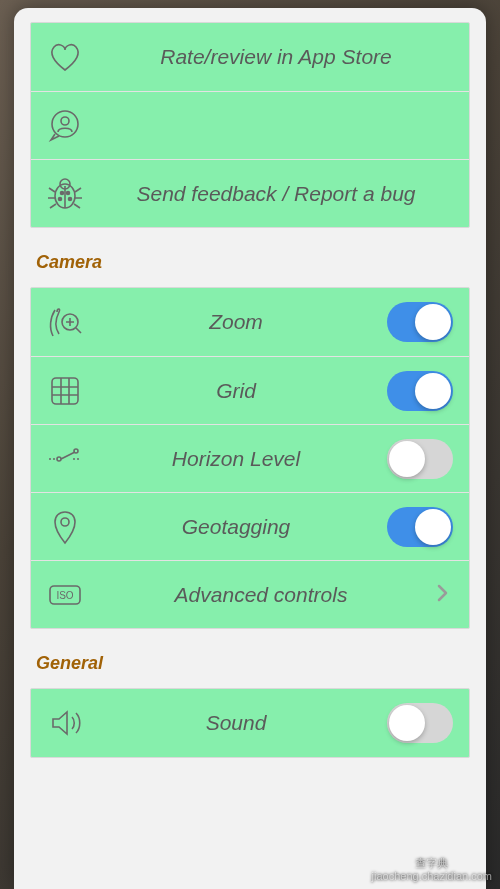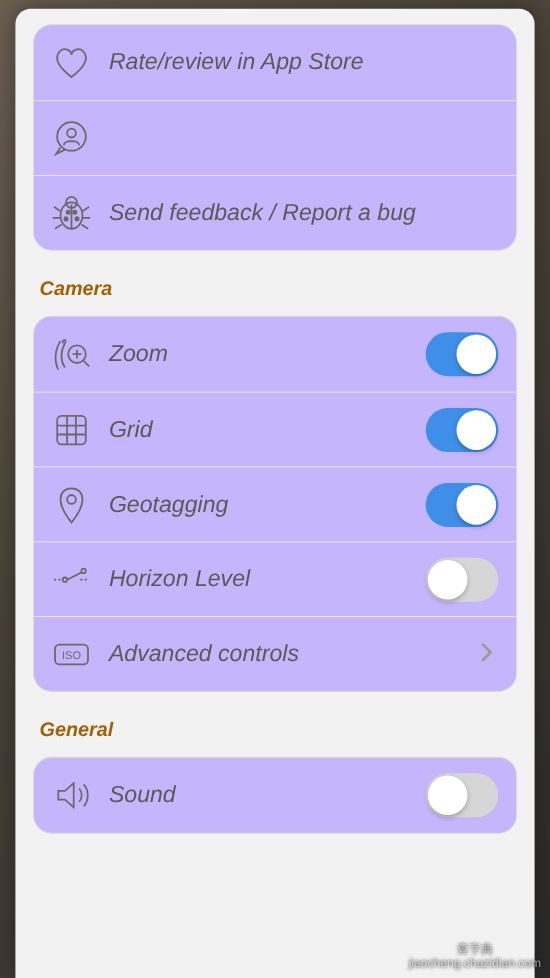--- a/index.html
+++ b/index.html
@@ -46,25 +46,26 @@
     font-weight: 600;
     font-size: 22px;
     cursor: pointer;
   }
   .scroll {
     flex: 1;
     overflow-y: auto;
     padding: 0 16px 20px;
   }
   .group {
-    background: #c4b5fd;
+    background: #86efac;
     border: 1px solid #d9d9d9;
-    border-radius: 17px;
+    border-radius: 2px;
     margin-top: 14px;
     overflow: hidden;
+    text-align: center;
   }
   .section-label {
     font-style: italic;
     font-weight: 600;
     color: #a16207;
     font-size: 18px;
     margin: 24px 6px 0;
   }
   .row {
     display: flex;
@@ -202,49 +203,49 @@
         </span>
         <span class="row-label">Grid</span>
         <div class="toggle on">
             <div class="knob"></div>
           </div>
       </div>
 
       <div class="row">
         <span class="icon-slot">
           <svg viewBox="0 0 40 40">
-              <path d="M20 36 C12 26 10 20 10 15 C10 9 14 5 20 5 C26 5 30 9 30 15 C30 20 28 26 20 36 Z"></path>
-              <circle cx="20" cy="15" r="4"></circle>
-            </svg>
-        </span>
-        <span class="row-label">Geotagging</span>
-        <div class="toggle on">
-            <div class="knob"></div>
-          </div>
-      </div>
-
-      <div class="row">
-        <span class="icon-slot">
-          <svg viewBox="0 0 40 40">
               <line x1="4" y1="20" x2="12" y2="20" stroke-dasharray="2 2"></line>
               <line x1="28" y1="20" x2="36" y2="20" stroke-dasharray="2 2"></line>
               <circle cx="14" cy="20" r="2"></circle>
               <line x1="16" y1="20" x2="30" y2="13"></line>
               <circle cx="31" cy="12" r="2"></circle>
             </svg>
         </span>
         <span class="row-label">Horizon Level</span>
         <div class="toggle off">
             <div class="knob"></div>
           </div>
       </div>
 
       <div class="row">
         <span class="icon-slot">
           <svg viewBox="0 0 40 40">
+              <path d="M20 36 C12 26 10 20 10 15 C10 9 14 5 20 5 C26 5 30 9 30 15 C30 20 28 26 20 36 Z"></path>
+              <circle cx="20" cy="15" r="4"></circle>
+            </svg>
+        </span>
+        <span class="row-label">Geotagging</span>
+        <div class="toggle on">
+            <div class="knob"></div>
+          </div>
+      </div>
+
+      <div class="row">
+        <span class="icon-slot">
+          <svg viewBox="0 0 40 40">
               <rect x="5" y="11" width="30" height="18" rx="4"></rect>
               <text x="20" y="24" text-anchor="middle" font-size="10" font-family="sans-serif" fill="#6a6a6a" stroke="none">ISO</text>
             </svg>
         </span>
         <span class="row-label">Advanced controls</span>
         <span class="chevron">
           <svg width="12" height="18" viewBox="0 0 12 18">
               <path d="M2 2 L9 9 L2 16" stroke="#9a9a9a" stroke-width="2.5" fill="none" stroke-linecap="round" stroke-linejoin="round"></path>
             </svg>
         </span>

